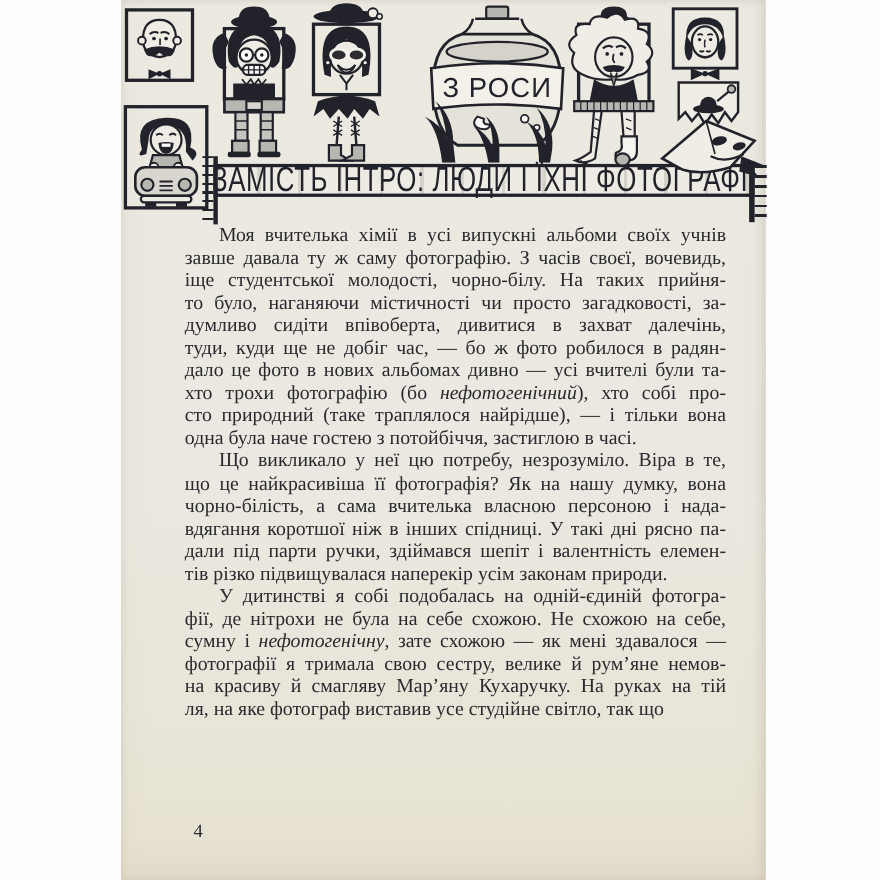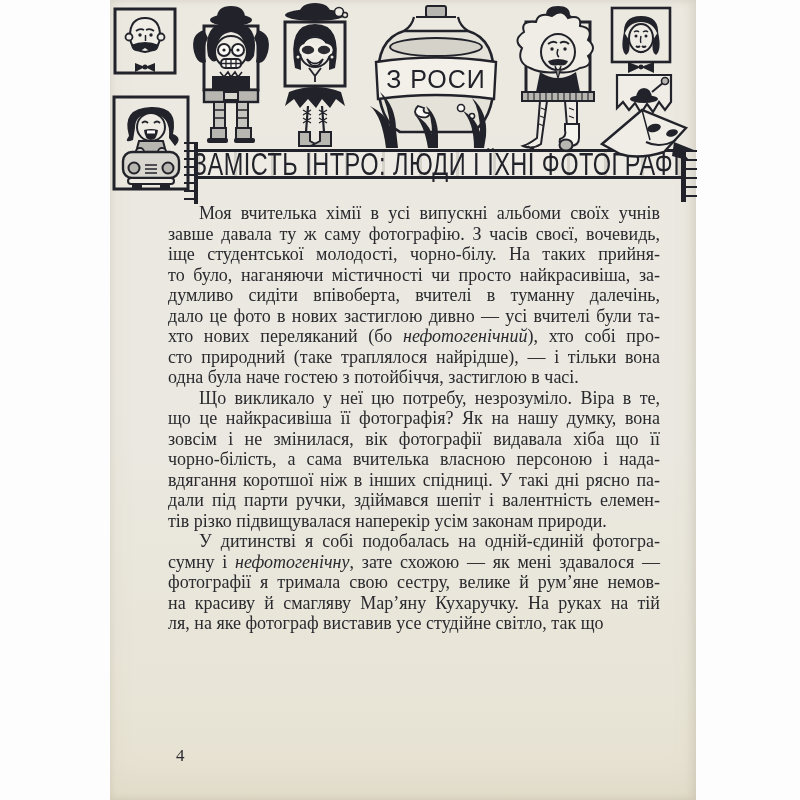--- a/index.html
+++ b/index.html
@@ -150,21 +150,21 @@
       <path d="M34,57 Q42,66 50,57 Q47,64 42,64 Q37,64 34,57 Z" fill="#fbfaf6" stroke="#22222a" stroke-width="1.8"></path>
       <path d="M36,66 L42,74 L48,66 M42,74 L42,80" fill="none" stroke="#22222a" stroke-width="1.8"></path>
       <path d="M16,90 Q42,80 68,90 L72,104 L63,97 L57,106 L49,97 L43,106 L35,97 L27,106 L21,97 L12,104 Z" fill="#22222a"></path>
       <path d="M35,104 L33,130 M49,104 L51,130" stroke="#22222a" stroke-width="2.2"></path>
       <path d="M30,108 l8,5 M38,108 l-8,5 M30,116 l8,5 M38,116 l-8,5 M46,108 l8,5 M54,108 l-8,5 M46,116 l8,5 M54,116 l-8,5" stroke="#22222a" stroke-width="1.3"></path>
       <path d="M26,130 h11 v9 l9,5 h-20 Z" fill="#b8b6b1" stroke="#22222a" stroke-width="2"></path>
       <path d="M47,130 h11 l0,14 h-20 l9,-5 Z" fill="#b8b6b1" stroke="#22222a" stroke-width="2"></path>
     </svg>
   </div>
 
-  <div class="abs" style="left:256px;top:4px">
+  <div class="abs" style="left:272px;top:4px">
     <svg width="140" height="144" viewBox="0 0 140 144">
       <rect x="60" y="2" width="20" height="11" rx="2" fill="#b8b6b1" stroke="#22222a" stroke-width="2"></rect>
       <path d="M50,13 h40 M48,13 Q46,22 38,27 M92,13 Q94,22 102,27" fill="none" stroke="#22222a" stroke-width="2.2"></path>
       <path d="M38,27 Q10,35 12,78 Q13,116 34,128 L106,128 Q127,116 128,78 Q130,35 102,27 Z" fill="#e4e2d9" stroke="#22222a" stroke-width="2.6"></path>
       <ellipse cx="70" cy="43" rx="46" ry="9" fill="#d4d2c9" stroke="#22222a" stroke-width="2"></ellipse>
       <path d="M10,58 Q70,49 130,58 L128,95 Q70,87 12,95 Z" fill="#f2f0e8" stroke="#22222a" stroke-width="2.4"></path>
       <text x="70" y="84" text-anchor="middle" font-family="Liberation Sans, sans-serif" font-size="25" letter-spacing="1" fill="#22222a">З РОСИ</text>
       <path d="M52,102 q-6,6 0,10 q10,4 12,-3 q-8,1 -6,-5 Z" fill="#fbfaf6" stroke="#22222a" stroke-width="1.8"></path>
       <circle cx="95" cy="104" r="3.5" fill="#fbfaf6" stroke="#22222a" stroke-width="1.6"></circle>
       <circle cx="106" cy="112" r="2.6" fill="#fbfaf6" stroke="#22222a" stroke-width="1.5"></circle>
@@ -235,38 +235,39 @@
       <path d="M48,36 Q62,43 78,34" fill="none" stroke="#22222a" stroke-width="2"></path>
       <path d="M76,36 L96,44 L84,46 L92,55 L74,50 Z" fill="#22222a"></path>
     </svg>
   </div>
 
   <div class="body-text">
       <div class="para">
         <div class="line first"><span>Моя вчителька хімії в усі випускні альбоми своїх учнів</span></div>
         <div class="line"><span>завше давала ту ж саму фотографію. З часів своєї, вочевидь,</span></div>
         <div class="line"><span>іще студентської молодості, чорно-білу. На таких прийня-</span></div>
-        <div class="line"><span>то було, наганяючи містичності чи просто найкрасивіша, за-</span></div>
-        <div class="line"><span>думливо сидіти впівоберта, вчителі в туманну далечінь,</span></div>
-        <div class="line"><span>дало це фото в нових застиглою дивно — усі вчителі були та-</span></div>
-        <div class="line"><span>хто нових переляканий (бо </span><i>нефотогенічний</i><span>), хто собі про-</span></div>
+        <div class="line"><span>то було, наганяючи містичності чи просто загадковості, за-</span></div>
+        <div class="line"><span>думливо сидіти впівоберта, дивитися в захват далечінь,</span></div>
+        <div class="line"><span>туди, куди ще не добіг час, — бо ж фото робилося в радян-</span></div>
+        <div class="line"><span>дало це фото в нових альбомах дивно — усі вчителі були та-</span></div>
+        <div class="line"><span>хто трохи фотографію (бо </span><i>нефотогенічний</i><span>), хто собі про-</span></div>
         <div class="line"><span>сто природний (таке траплялося найрідше), — і тільки вона</span></div>
         <div class="line last"><span>одна була наче гостею з потойбіччя, застиглою в часі.</span></div>
       </div>
       <div class="para">
         <div class="line first"><span>Що викликало у неї цю потребу, незрозуміло. Віра в те,</span></div>
         <div class="line"><span>що це найкрасивіша її фотографія? Як на нашу думку, вона</span></div>
-        <div class="line"><span>зовсім і не змінилася, вік фотографії видавала хіба що її</span></div>
         <div class="line"><span>чорно-білість, а сама вчителька власною персоною і нада-</span></div>
         <div class="line"><span>вдягання коротшої ніж в інших спідниці. У такі дні рясно па-</span></div>
         <div class="line"><span>дали під парти ручки, здіймався шепіт і валентність елемен-</span></div>
         <div class="line last"><span>тів різко підвищувалася наперекір усім законам природи.</span></div>
       </div>
       <div class="para">
         <div class="line first"><span>У дитинстві я собі подобалась на одній-єдиній фотогра-</span></div>
+        <div class="line"><span>фії, де нітрохи не була на себе схожою. Не схожою на себе,</span></div>
         <div class="line"><span>сумну і </span><i>нефотогенічну</i><span>, зате схожою — як мені здавалося —</span></div>
         <div class="line"><span>фотографії я тримала свою сестру, велике й рум’яне немов-</span></div>
         <div class="line"><span>на красиву й смагляву Мар’яну Кухаручку. На руках на тій</span></div>
         <div class="line last"><span>ля, на яке фотограф виставив усе студійне світло, так що</span></div>
       </div>
     </div>
 
   <div class="page-number">4</div>
 
 </div>

